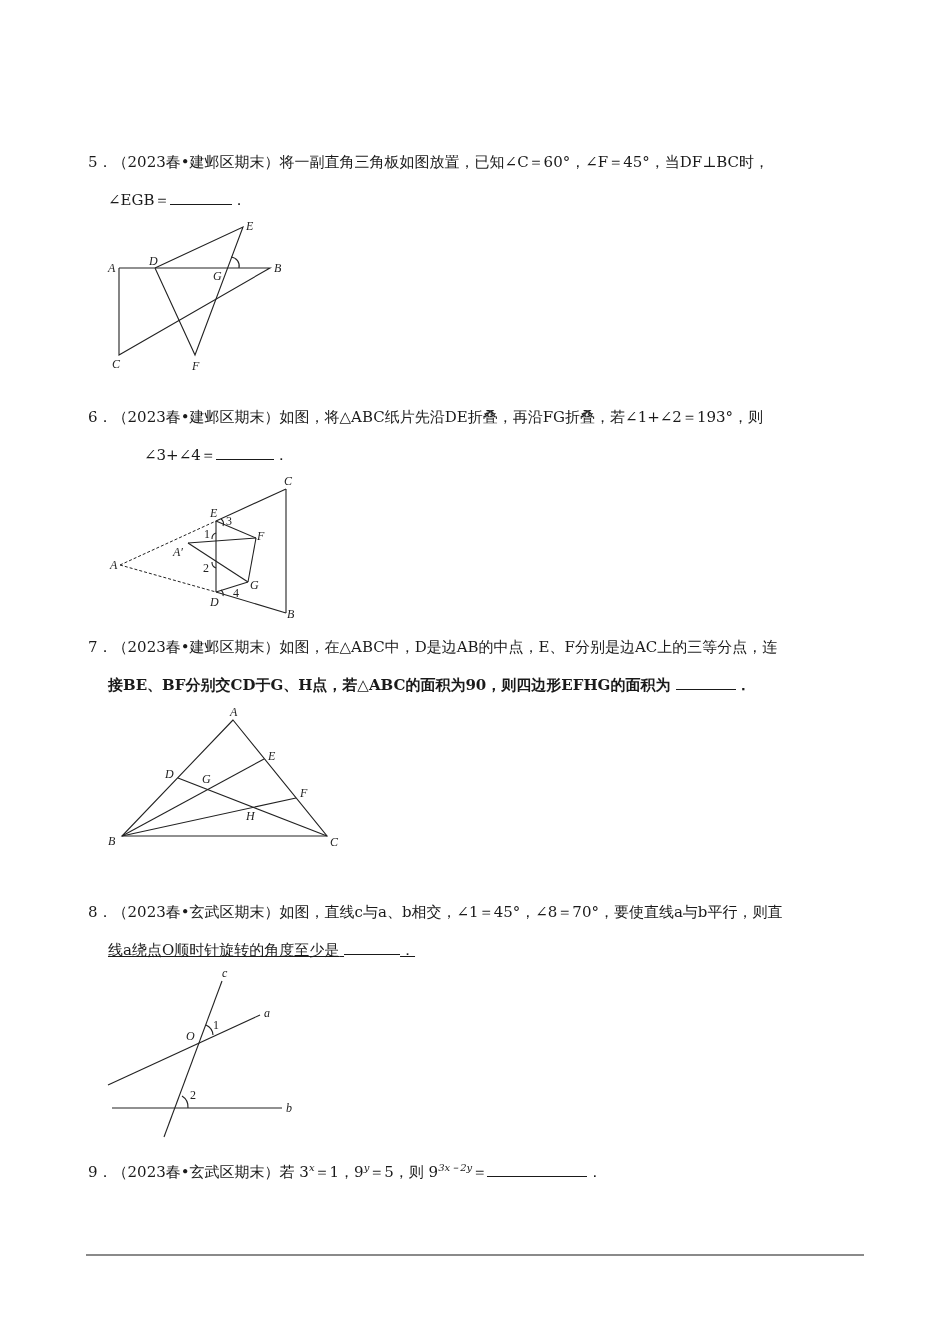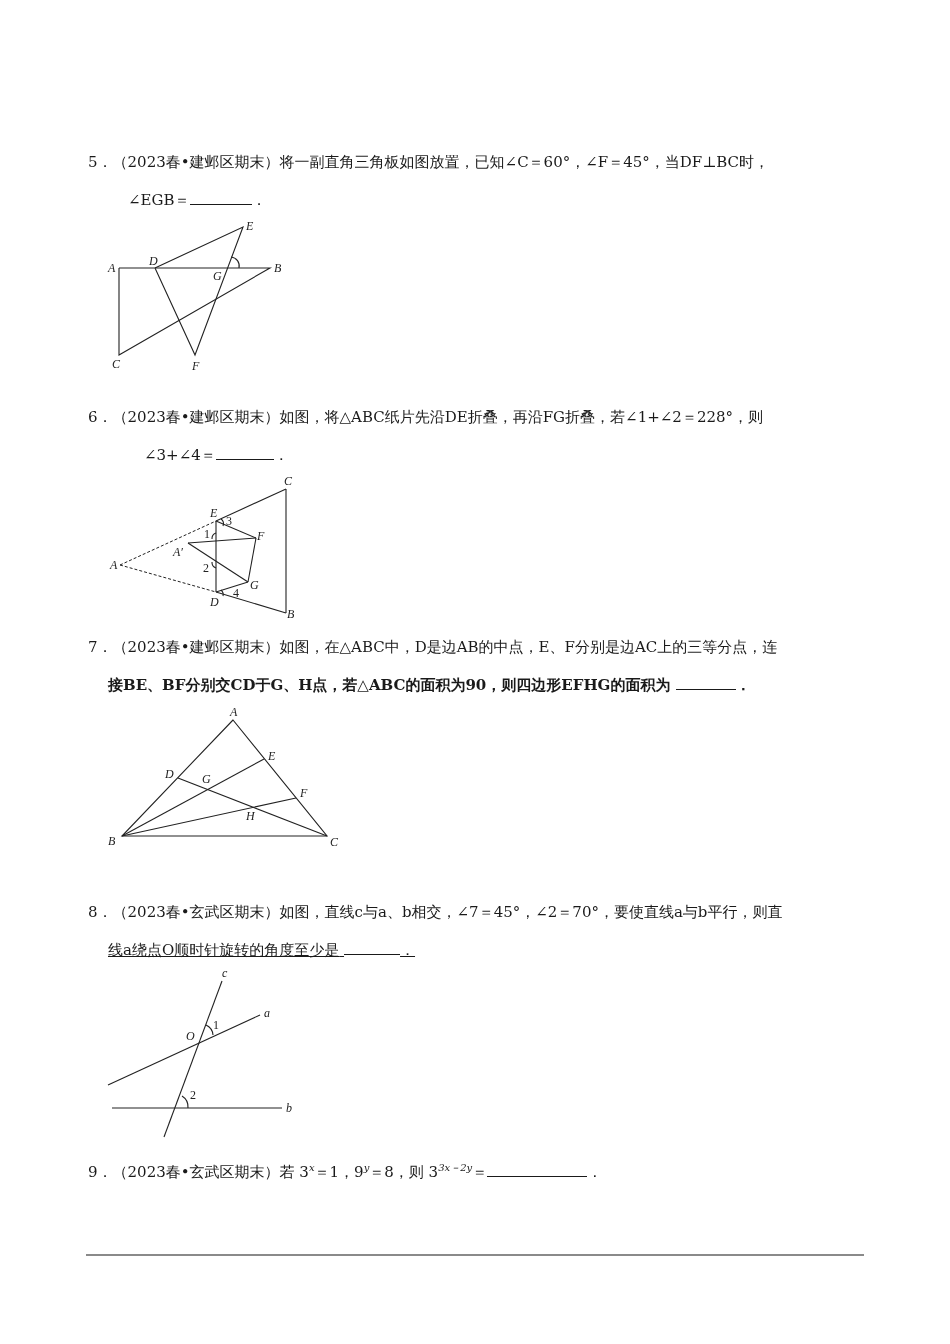--- a/index.html
+++ b/index.html
@@ -14,42 +14,42 @@
   .fig text.num { font-style:normal; }
   .footer-rule { position:absolute; left:86px; top:1254px; width:778px; height:2px; background:#8a8a8a; }
   sup { font-size:10px; }
 </style>
 </head>
 <body>
 
 <div class="line" style="top:152px;">
   <span>5．</span><span>（2023春•建邺区期末）</span><span>将一副直角三角板如图放置，已知∠C＝60°，∠F＝45°，当DF⊥BC时，</span>
 </div>
-<div class="line indent" style="top:190px;margin-left:20px;">
+<div class="line indent" style="top:190px;">
   <span>∠EGB＝</span><span class="blank" style="width:62px;"></span><span>．</span>
 </div>
 <div class="fig" style="left:100px;top:215px;">
   <svg width="200" height="160" viewBox="0 0 200 160">
     <g stroke="#222" stroke-width="1.1" fill="none">
       <polyline points="19,53 19,140 170,53 19,53"></polyline>
       <polyline points="55,53 143,12 95,140 55,53"></polyline>
       <path d="M 131,42 A 9 9 0 0 1 139,53"></path>
     </g>
     <text x="8" y="57">A</text>
     <text x="49" y="50">D</text>
     <text x="146" y="15">E</text>
     <text x="113" y="65">G</text>
     <text x="174" y="57">B</text>
     <text x="12" y="153">C</text>
     <text x="92" y="155">F</text>
   </svg>
 </div>
 
 <div class="line" style="top:407px;">
-  <span>6．</span><span>（2023春•建邺区期末）</span><span>如图，将△ABC纸片先沿DE折叠，再沿FG折叠，若∠1+∠2＝228°，则</span>
+  <span>6．</span><span>（2023春•建邺区期末）</span><span>如图，将△ABC纸片先沿DE折叠，再沿FG折叠，若∠1+∠2＝193°，则</span>
 </div>
 <div class="line indent" style="top:445px;margin-left:36px;">
   <span>∠3+∠4＝</span><span class="blank" style="width:58px;"></span><span>．</span>
 </div>
 <div class="fig" style="left:100px;top:470px;">
   <svg width="210" height="155" viewBox="0 0 210 155">
     <g stroke="#222" stroke-width="1.1" fill="none">
       <line x1="116" y1="51" x2="186" y2="19"></line>
       <line x1="186" y1="19" x2="186" y2="143"></line>
       <line x1="116" y1="122" x2="186" y2="143"></line>
@@ -102,21 +102,21 @@
     <text x="65" y="78">D</text>
     <text x="102" y="83">G</text>
     <text x="200" y="97">F</text>
     <text x="146" y="120">H</text>
     <text x="8" y="145">B</text>
     <text x="230" y="146">C</text>
   </svg>
 </div>
 
 <div class="line" style="top:902px;">
-  <span>8．</span><span>（2023春•玄武区期末）</span><span>如图，直线c与a、b相交，∠7＝45°，∠2＝70°，要使直线a与b平行，则直</span>
+  <span>8．</span><span>（2023春•玄武区期末）</span><span>如图，直线c与a、b相交，∠1＝45°，∠8＝70°，要使直线a与b平行，则直</span>
 </div>
 <div class="line indent" style="top:940px;text-decoration:underline;">
   <span>线a绕点O顺时针旋转的角度至少是</span> <span class="blank" style="width:56px;"></span><span>．</span>
 </div>
 <div class="fig" style="left:100px;top:965px;">
   <svg width="200" height="175" viewBox="0 0 200 175">
     <g stroke="#222" stroke-width="1.1" fill="none">
       <line x1="122" y1="16" x2="64" y2="172"></line>
       <line x1="8" y1="120" x2="160" y2="50"></line>
       <line x1="12" y1="143" x2="182" y2="143"></line>
@@ -126,16 +126,16 @@
     <text x="122" y="12">c</text>
     <text x="164" y="52">a</text>
     <text x="86" y="75">O</text>
     <text class="num" x="113" y="64">1</text>
     <text class="num" x="90" y="134">2</text>
     <text x="186" y="147">b</text>
   </svg>
 </div>
 
 <div class="line" style="top:1158px;">
-  <span>9．</span><span>（2023春•玄武区期末）</span><span>若 3</span><sup><i>x</i></sup><span>＝1，9</span><sup><i>y</i></sup><span>＝8，则 3</span><sup><i>3x－2y</i></sup><span>＝</span><span class="blank" style="width:100px;"></span><span>．</span>
+  <span>9．</span><span>（2023春•玄武区期末）</span><span>若 3</span><sup><i>x</i></sup><span>＝1，9</span><sup><i>y</i></sup><span>＝5，则 9</span><sup><i>3x－2y</i></sup><span>＝</span><span class="blank" style="width:100px;"></span><span>．</span>
 </div>
 
 <div class="footer-rule"></div>
 
 </body></html>

